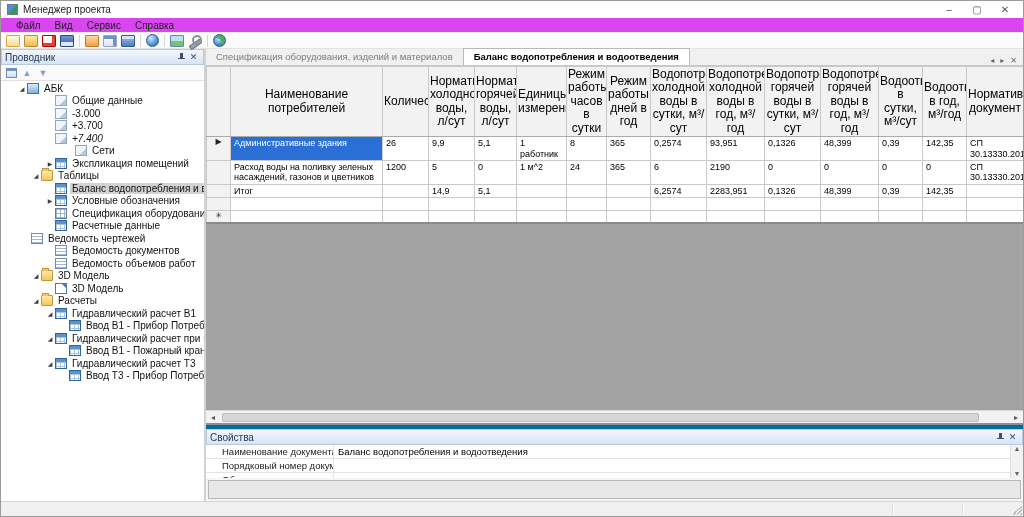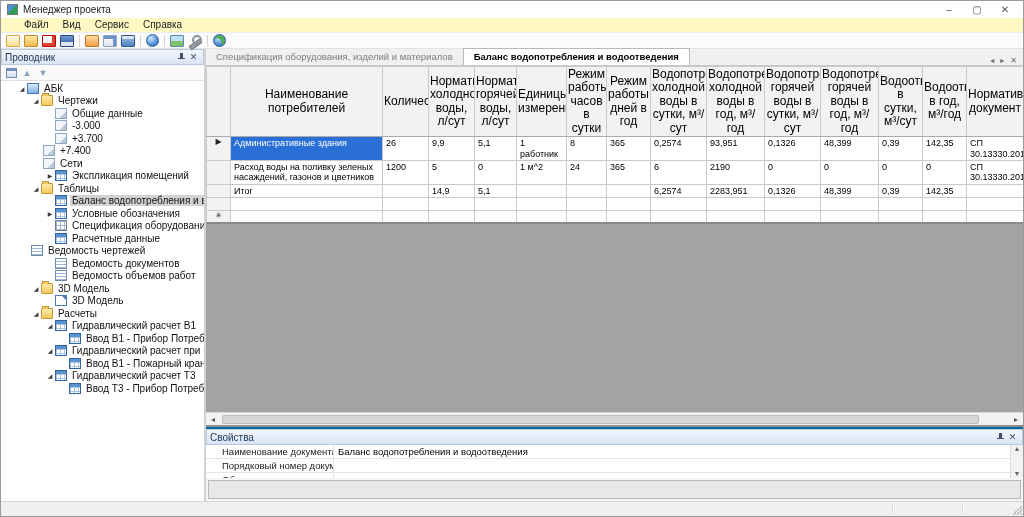--- a/index.html
+++ b/index.html
@@ -6,21 +6,21 @@
   html,body{width:1024px;height:517px;overflow:hidden;background:#fff;}
   #app{width:1024px;height:517px;display:flex;flex-direction:column;border:1px solid #9b9b9b;}
 
   
   .titlebar{height:17px;background:#fff;display:flex;align-items:center;padding:0 4px;flex:none;}
   .appicon{width:11px;height:11px;margin:0 5px 0 2px;background:linear-gradient(135deg,#4f8fd4 45%,#2f9e4f 45%);border:1px solid #777;flex:none;}
   .title{font-size:10px;color:#222;flex:1;}
   .wbtn{width:28px;height:15px;font-size:10px;color:#555;display:flex;align-items:center;justify-content:center;}
 
   
-  .menubar{height:15px;background:#fef9c3;border-bottom:1px solid #ececec;display:flex;padding-left:16px;flex:none;}
+  .menubar{height:15px;background:#d946ef;border-bottom:1px solid #ececec;display:flex;align-items:center;padding-left:8px;flex:none;}
   .mitem{font-size:10px;color:#222;padding:1px 7px;}
 
   
   .toolbar{height:16px;background:#fbfbfb;border-bottom:1px solid #e3e3e3;display:flex;align-items:center;padding-left:3px;flex:none;}
   .tsep{width:1px;height:12px;background:#d4d4d4;margin:0 3px;}
   .tb{width:14px;height:12px;margin:0 2px;flex:none;position:relative;border-radius:1px;}
   .tb-new-document{background:linear-gradient(#fffbe2,#f6dd97);border:1px solid #d8a63e;}
   .tb-open-project{background:linear-gradient(#ffe9a4,#f2bb4e);border:1px solid #bb8c2f;}
   .tb-close-document{background:linear-gradient(#fff,#e9e9e9);border:1px solid #b00;box-shadow:inset -3px -3px 0 #d43;}
   .tb-save{background:linear-gradient(#6f97d8,#35589d);border:1px solid #28457c;box-shadow:inset 0 -4px 0 #dfe6f2;}
@@ -85,21 +85,21 @@
 
   
   .hscroll{height:13px;background:#f2f2f2;border-top:1px solid #d8d8d8;display:flex;align-items:center;flex:none;}
   .sbtn{width:14px;text-align:center;font-size:8px;color:#555;flex:none;}
   .strack{flex:1;height:11px;position:relative;}
   .sthumb{position:absolute;left:2px;top:1px;height:9px;width:96%;background:#d6d6d6;border:1px solid #bdbdbd;border-radius:2px;}
 
   .hsplit{height:2px;background:#8f8f8f;flex:none;}
 
   
-  .props{flex:none;background:#f5f5f5;display:flex;flex-direction:column;border-top:2px solid #0369a1;}
+  .props{flex:none;background:#f5f5f5;display:flex;flex-direction:column;border-top:4px solid #0369a1;}
   .pgrid{display:flex;background:#fff;}
   .pgridmain{flex:1;}
   .prow{display:flex;height:14px;border-bottom:1px solid #e3e3e3;background:#fff;}
   .prow .plabel{width:128px;flex:none;font-size:9.5px;color:#222;padding:1px 2px 0 16px;border-right:1px solid #e3e3e3;overflow:hidden;white-space:nowrap;}
   .prow .pvalue{flex:1;font-size:9.5px;color:#000;padding:1px 2px 0 4px;overflow:hidden;white-space:nowrap;}
   .pgroup{height:13px;background:#f0f0f0;border-bottom:1px solid #dcdcdc;display:flex;align-items:center;}
   .pgroup .garrow{width:14px;text-align:center;font-size:6px;color:#333;}
   .pgroup .gtext{font-size:9.5px;font-weight:bold;color:#111;}
   .prow.clip{height:5px;overflow:hidden;border-bottom:none;}
   .vscroll{width:13px;flex:none;background:#f2f2f2;border-left:1px solid #ddd;display:flex;flex-direction:column;justify-content:space-between;align-items:center;}
@@ -165,46 +165,41 @@
           </span>
         <span class="mb">▲</span>
         <span class="mb">▼</span>
       </div>
       <div class="tree" id="tree">
           <div class="titem" style="padding-left: 16px;">
             <span class="tarrow">◢</span>
             <span class="ic ic-project"></span>
             <span class="tlabel">АБК</span>
           </div>
-          <div class="titem" style="padding-left: 30px;">
-            <span class="tarrow">◢</span>
-            <span class="ic ic-folder"></span>
-            <span class="tlabel">Чертежи</span>
-          </div>
           <div class="titem" style="padding-left: 44px;">
             <span class="tarrow"></span>
             <span class="ic ic-drawing"></span>
             <span class="tlabel">Общие данные</span>
           </div>
           <div class="titem" style="padding-left: 44px;">
             <span class="tarrow"></span>
             <span class="ic ic-drawing"></span>
             <span class="tlabel">-3.000</span>
           </div>
           <div class="titem" style="padding-left: 44px;">
             <span class="tarrow"></span>
             <span class="ic ic-drawing"></span>
             <span class="tlabel">+3.700</span>
           </div>
-          <div class="titem" style="padding-left: 32px;">
+          <div class="titem" style="padding-left: 44px; font-style: italic;">
             <span class="tarrow"></span>
             <span class="ic ic-drawing"></span>
             <span class="tlabel">+7.400</span>
           </div>
-          <div class="titem" style="padding-left: 32px;">
+          <div class="titem" style="padding-left: 64px;">
             <span class="tarrow"></span>
             <span class="ic ic-drawing"></span>
             <span class="tlabel">Сети</span>
           </div>
           <div class="titem" style="padding-left: 44px;">
             <span class="tarrow">▶</span>
             <span class="ic ic-table"></span>
             <span class="tlabel">Экспликация помещений</span>
           </div>
           <div class="titem" style="padding-left: 30px;">

